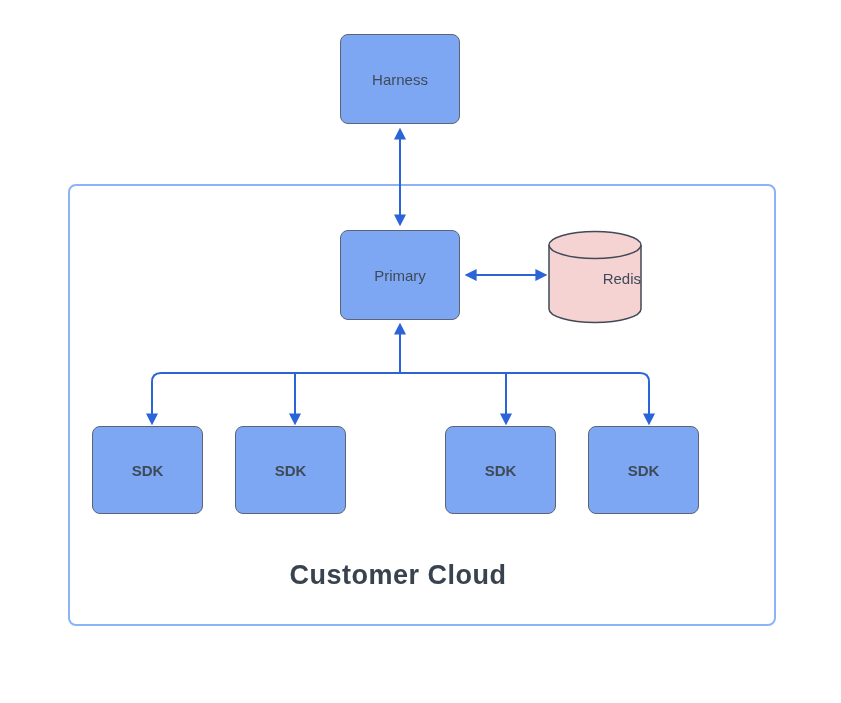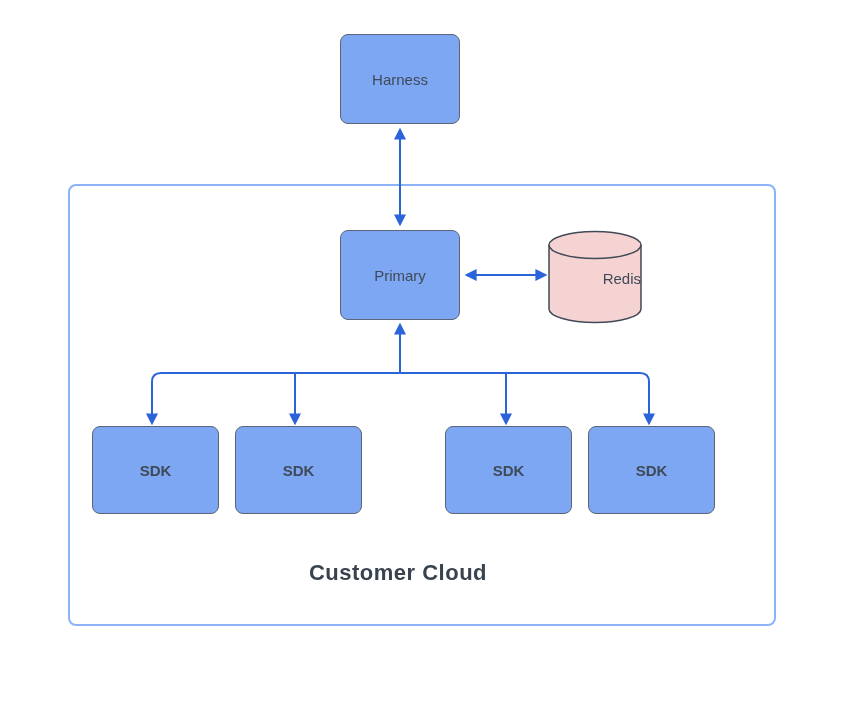--- a/index.html
+++ b/index.html
@@ -35,42 +35,42 @@
     justify-content: center;
     color: var(--label-text);
     font-size: 15px;
     z-index: 2;
   }
   .node.bold { font-weight: normal; }
 
   .harness { left: 340px; top: 34px;  width: 120px; height: 90px; }
   .primary { left: 340px; top: 230px; width: 120px; height: 90px; }
 
-  .sdk { top: 426px; width: 127px; height: 88px; font-weight: bold; }
+  .sdk { top: 426px; width: 111px; height: 88px; font-weight: bold; }
   .sdk-1 { left: 92px; }
   .sdk-2 { left: 235px; }
   .sdk-3 { left: 445px; }
   .sdk-4 { left: 588px; }
 
   .cloud-container {
     position: absolute;
     left: 68px; top: 184px;
     width: 708px; height: 442px;
     border: 2px solid var(--container-border);
     border-radius: 8px;
     background: transparent;
     z-index: 0;
   }
 
   .cloud-label {
     position: absolute;
     left: 68px; top: 560px;
     width: 660px;
     text-align: center;
-    font-size: 22px;
+    font-size: 27px;
     font-weight: bold;
     color: var(--heading-text);
     letter-spacing: 0.5px;
     z-index: 2;
   }
 
   .redis-label {
     position: absolute;
     left: 549px; top: 268px;
     width: 92px; height: 22px;

